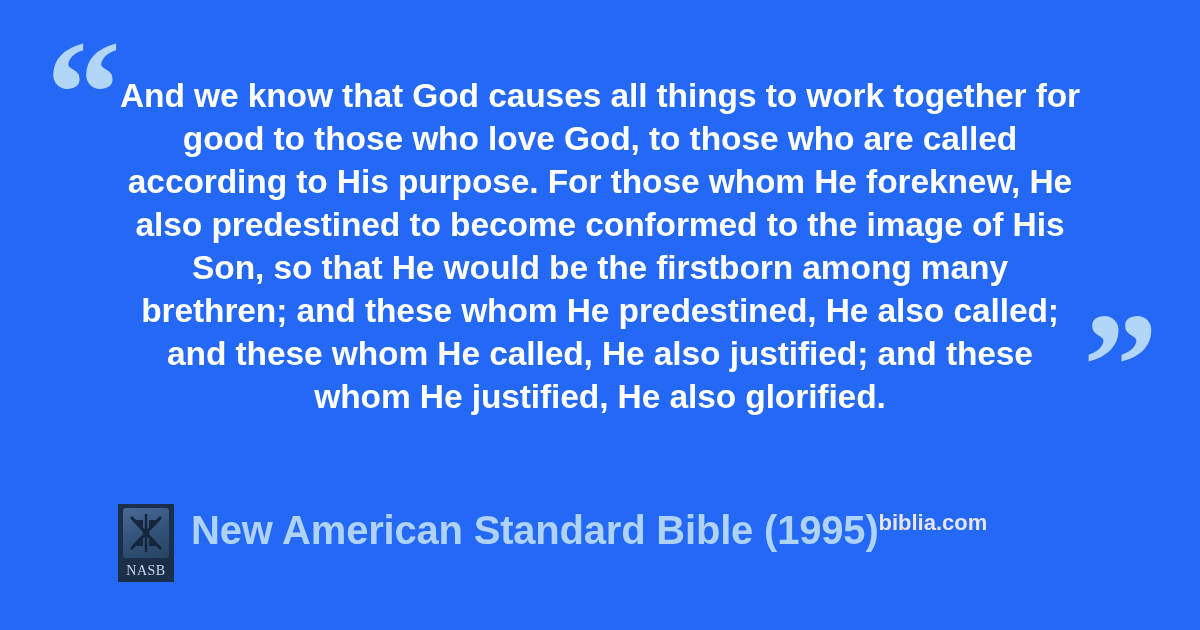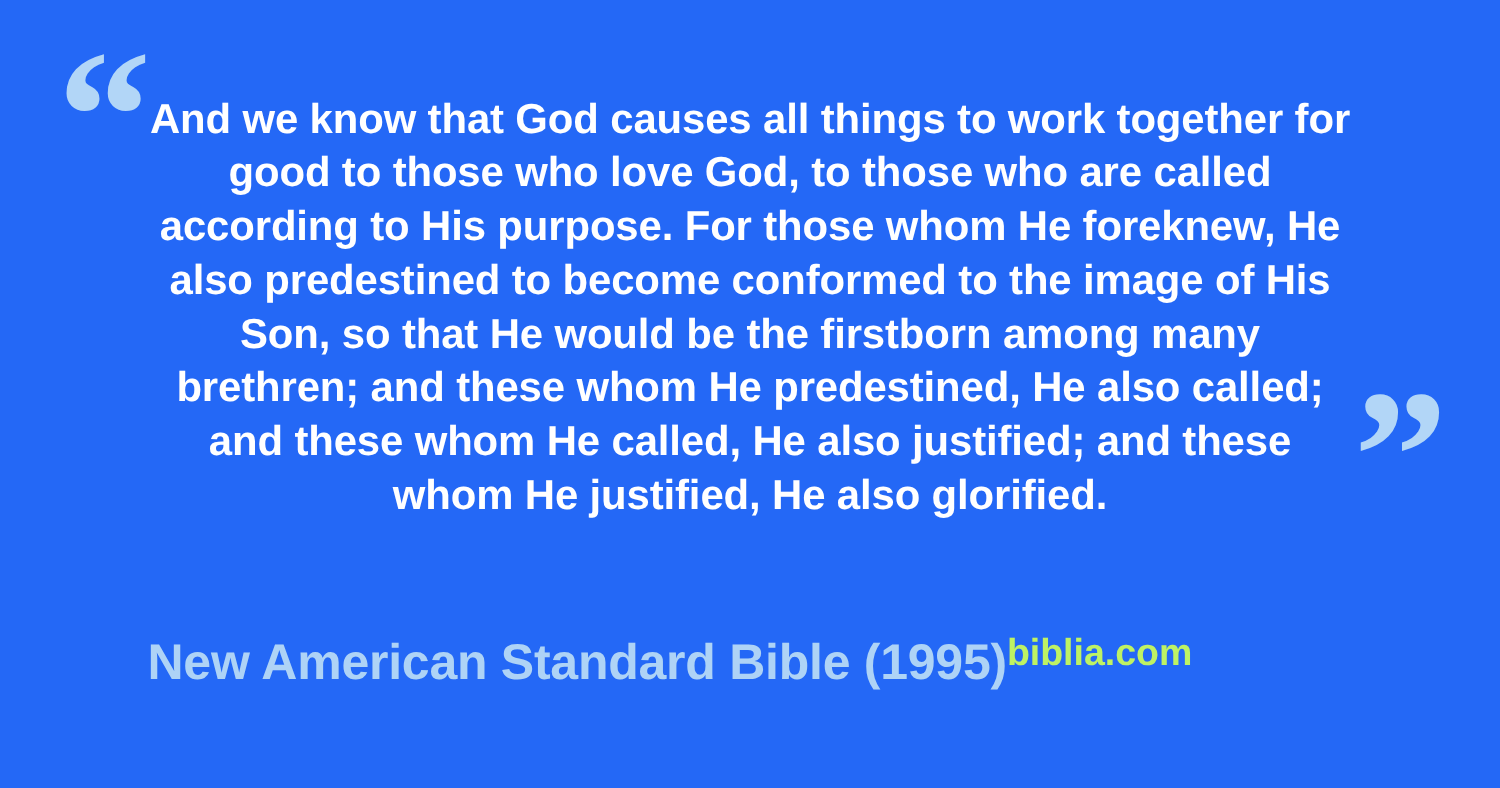--- a/index.html
+++ b/index.html
@@ -119,24 +119,24 @@
     color: #AED3F6;
     font-family: "Liberation Sans", sans-serif;
     font-weight: 700;
     font-size: 40px;
     line-height: 48px;
     letter-spacing: -0.2px;
     white-space: nowrap;
   }
 
   .footer-sub {
-    color: #bef264;
+    color: #e5e5e5;
     font-family: "Liberation Sans", sans-serif;
     font-weight: 700;
-    font-size: 30px;
+    font-size: 22px;
     line-height: 30px;
     margin-top: 2px;
     white-space: nowrap;
   }
 </style>
 </head>
 <body>
 
 <div class="card">
 
@@ -150,20 +150,37 @@
 Son, so that He would be the firstborn among many
 brethren; and these whom He predestined, He also called;
 and these whom He called, He also justified; and these
 whom He justified, He also glorified.</div>
   </div>
 
   <span class="quote-mark quote-close">”</span>
 
   <div class="footer">
 
+    <div class="logo">
+      <div class="logo-inner">
+        <svg width="46" height="50" viewBox="0 0 46 50" aria-hidden="true">
+          <g stroke="#16263C" stroke-width="3.2" stroke-linecap="round" fill="none">
+            <line x1="9" y1="10" x2="37" y2="40"></line>
+            <line x1="37" y1="10" x2="9" y2="40"></line>
+          </g>
+          <path d="M12 12 L20 12 L20 20 Z" fill="#16263C"></path>
+          <path d="M34 12 L26 12 L26 20 Z" fill="#16263C"></path>
+          <path d="M12 38 L20 38 L20 30 Z" fill="#16263C"></path>
+          <path d="M34 38 L26 38 L26 30 Z" fill="#16263C"></path>
+          <circle cx="23" cy="25" r="3.4" fill="#16263C"></circle>
+          <line x1="23" y1="6" x2="23" y2="44" stroke="#16263C" stroke-width="2.4"></line>
+        </svg>
+      </div>
+      <div class="logo-word">NASB</div>
+    </div>
 
     <div class="footer-text">
       <div class="footer-title">New American Standard Bible (1995)</div>
       <div class="footer-sub">biblia.com</div>
     </div>
 
   </div>
 
 </div>
 

